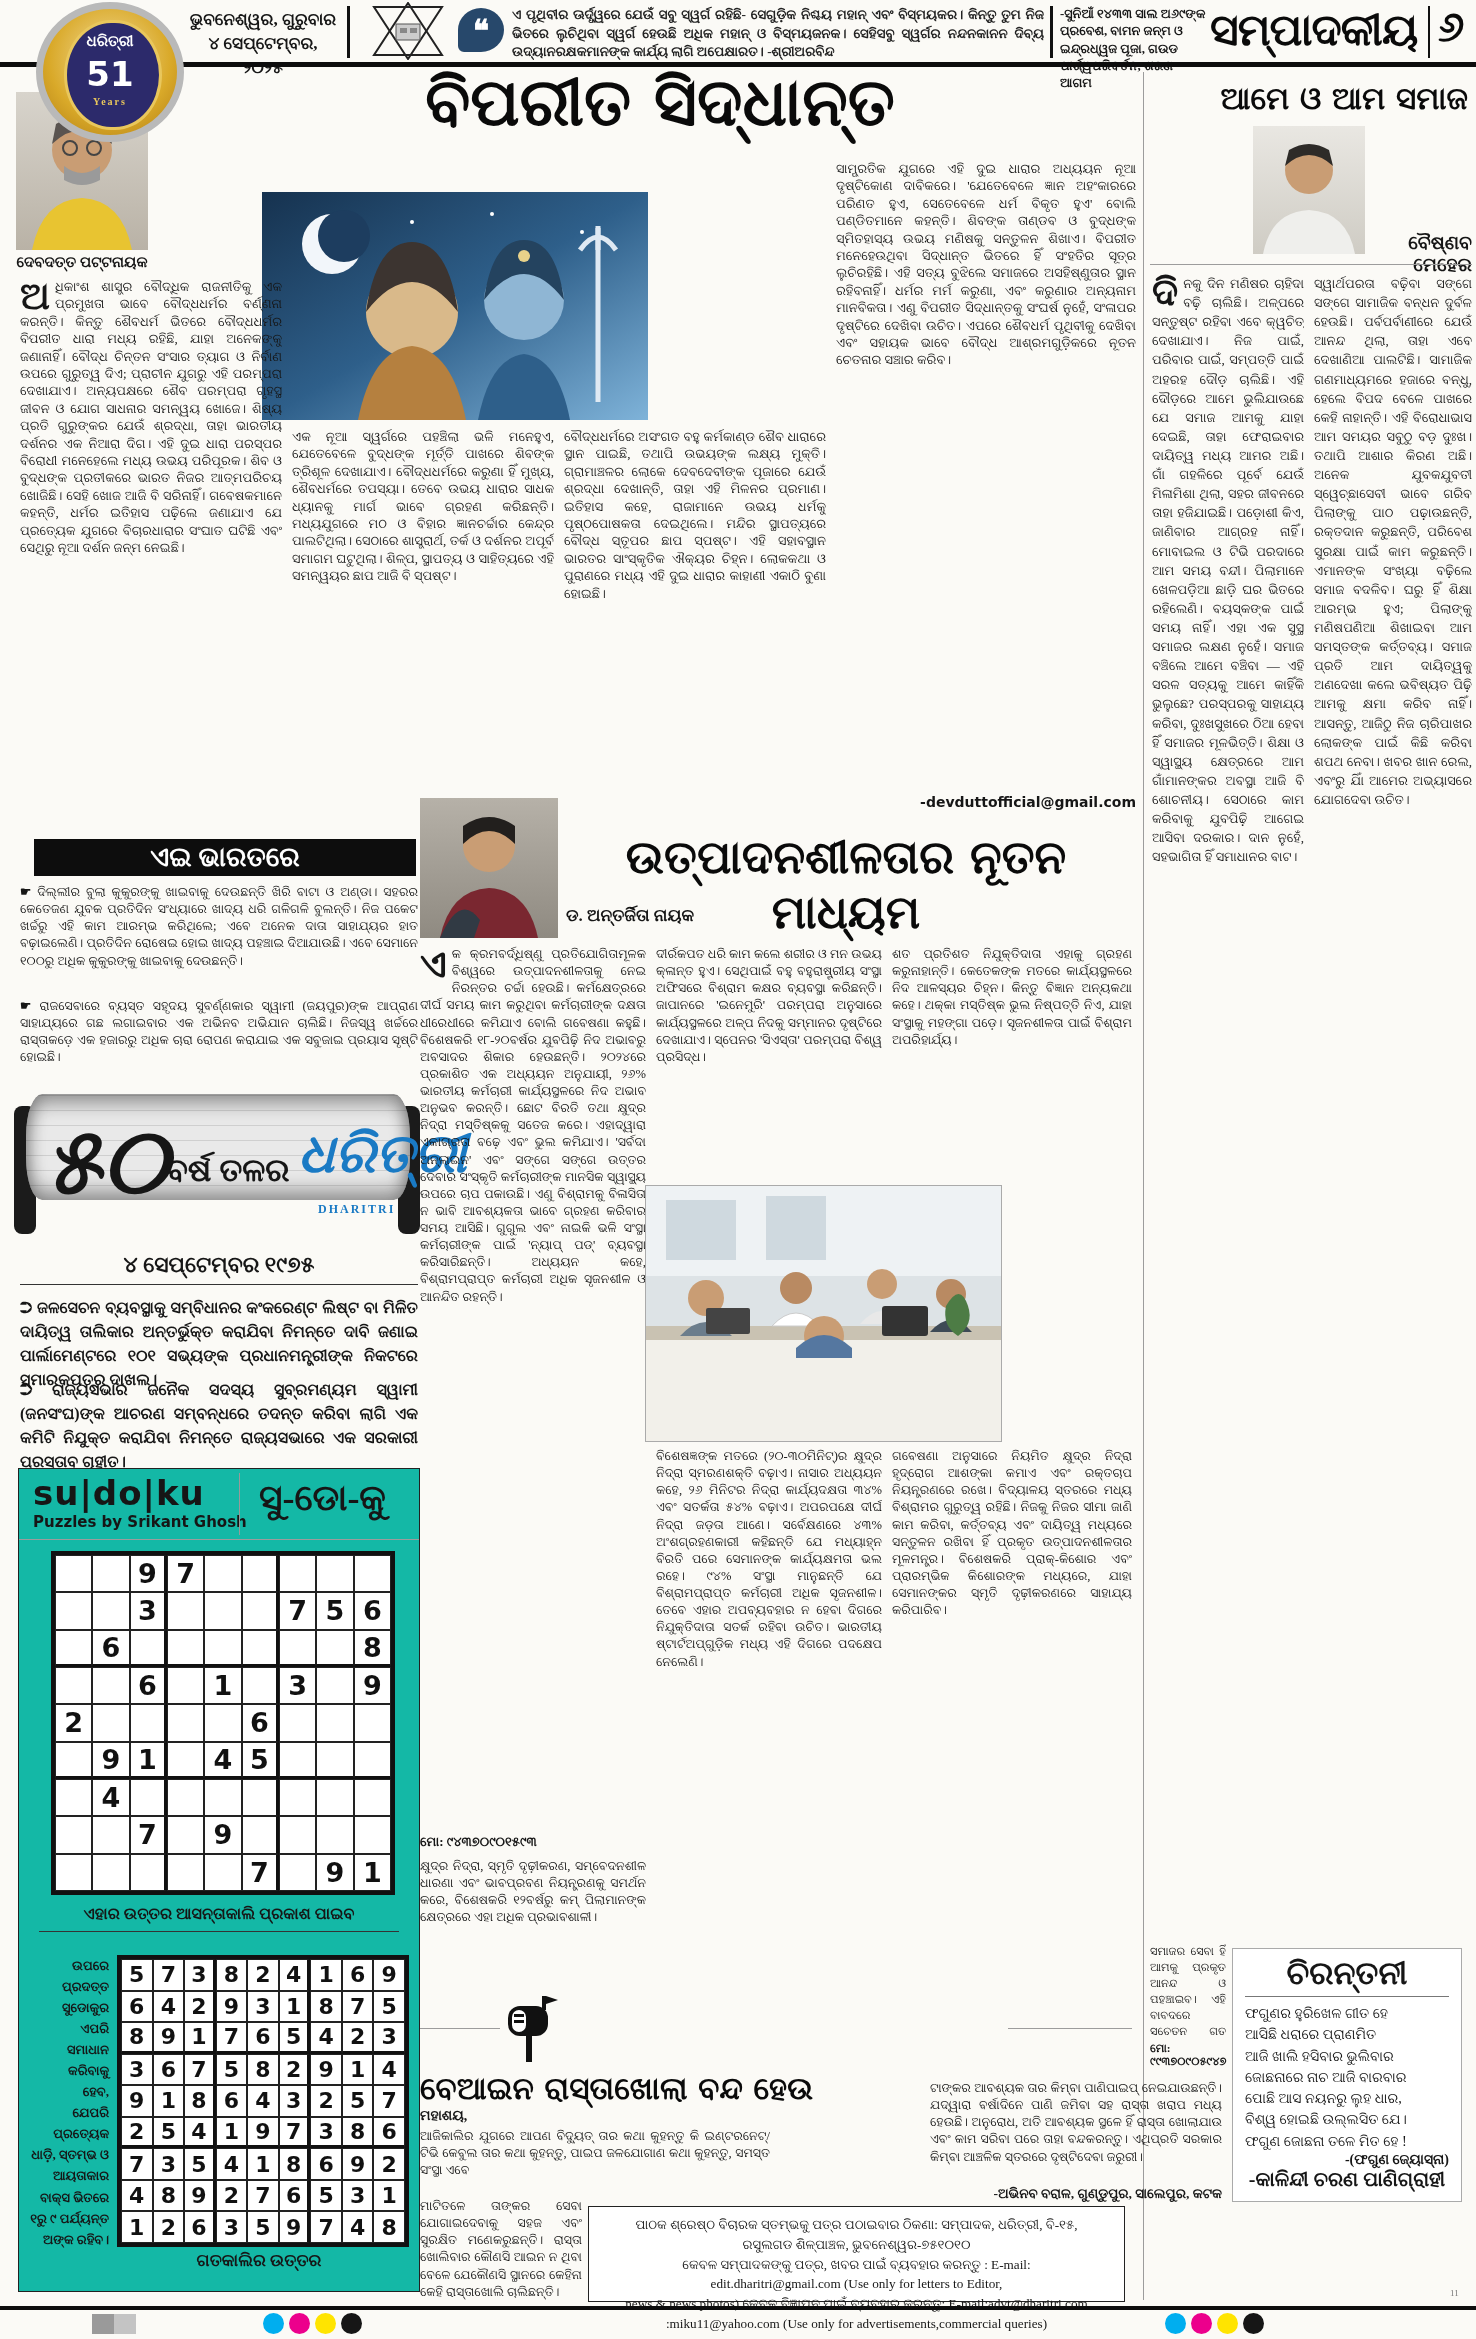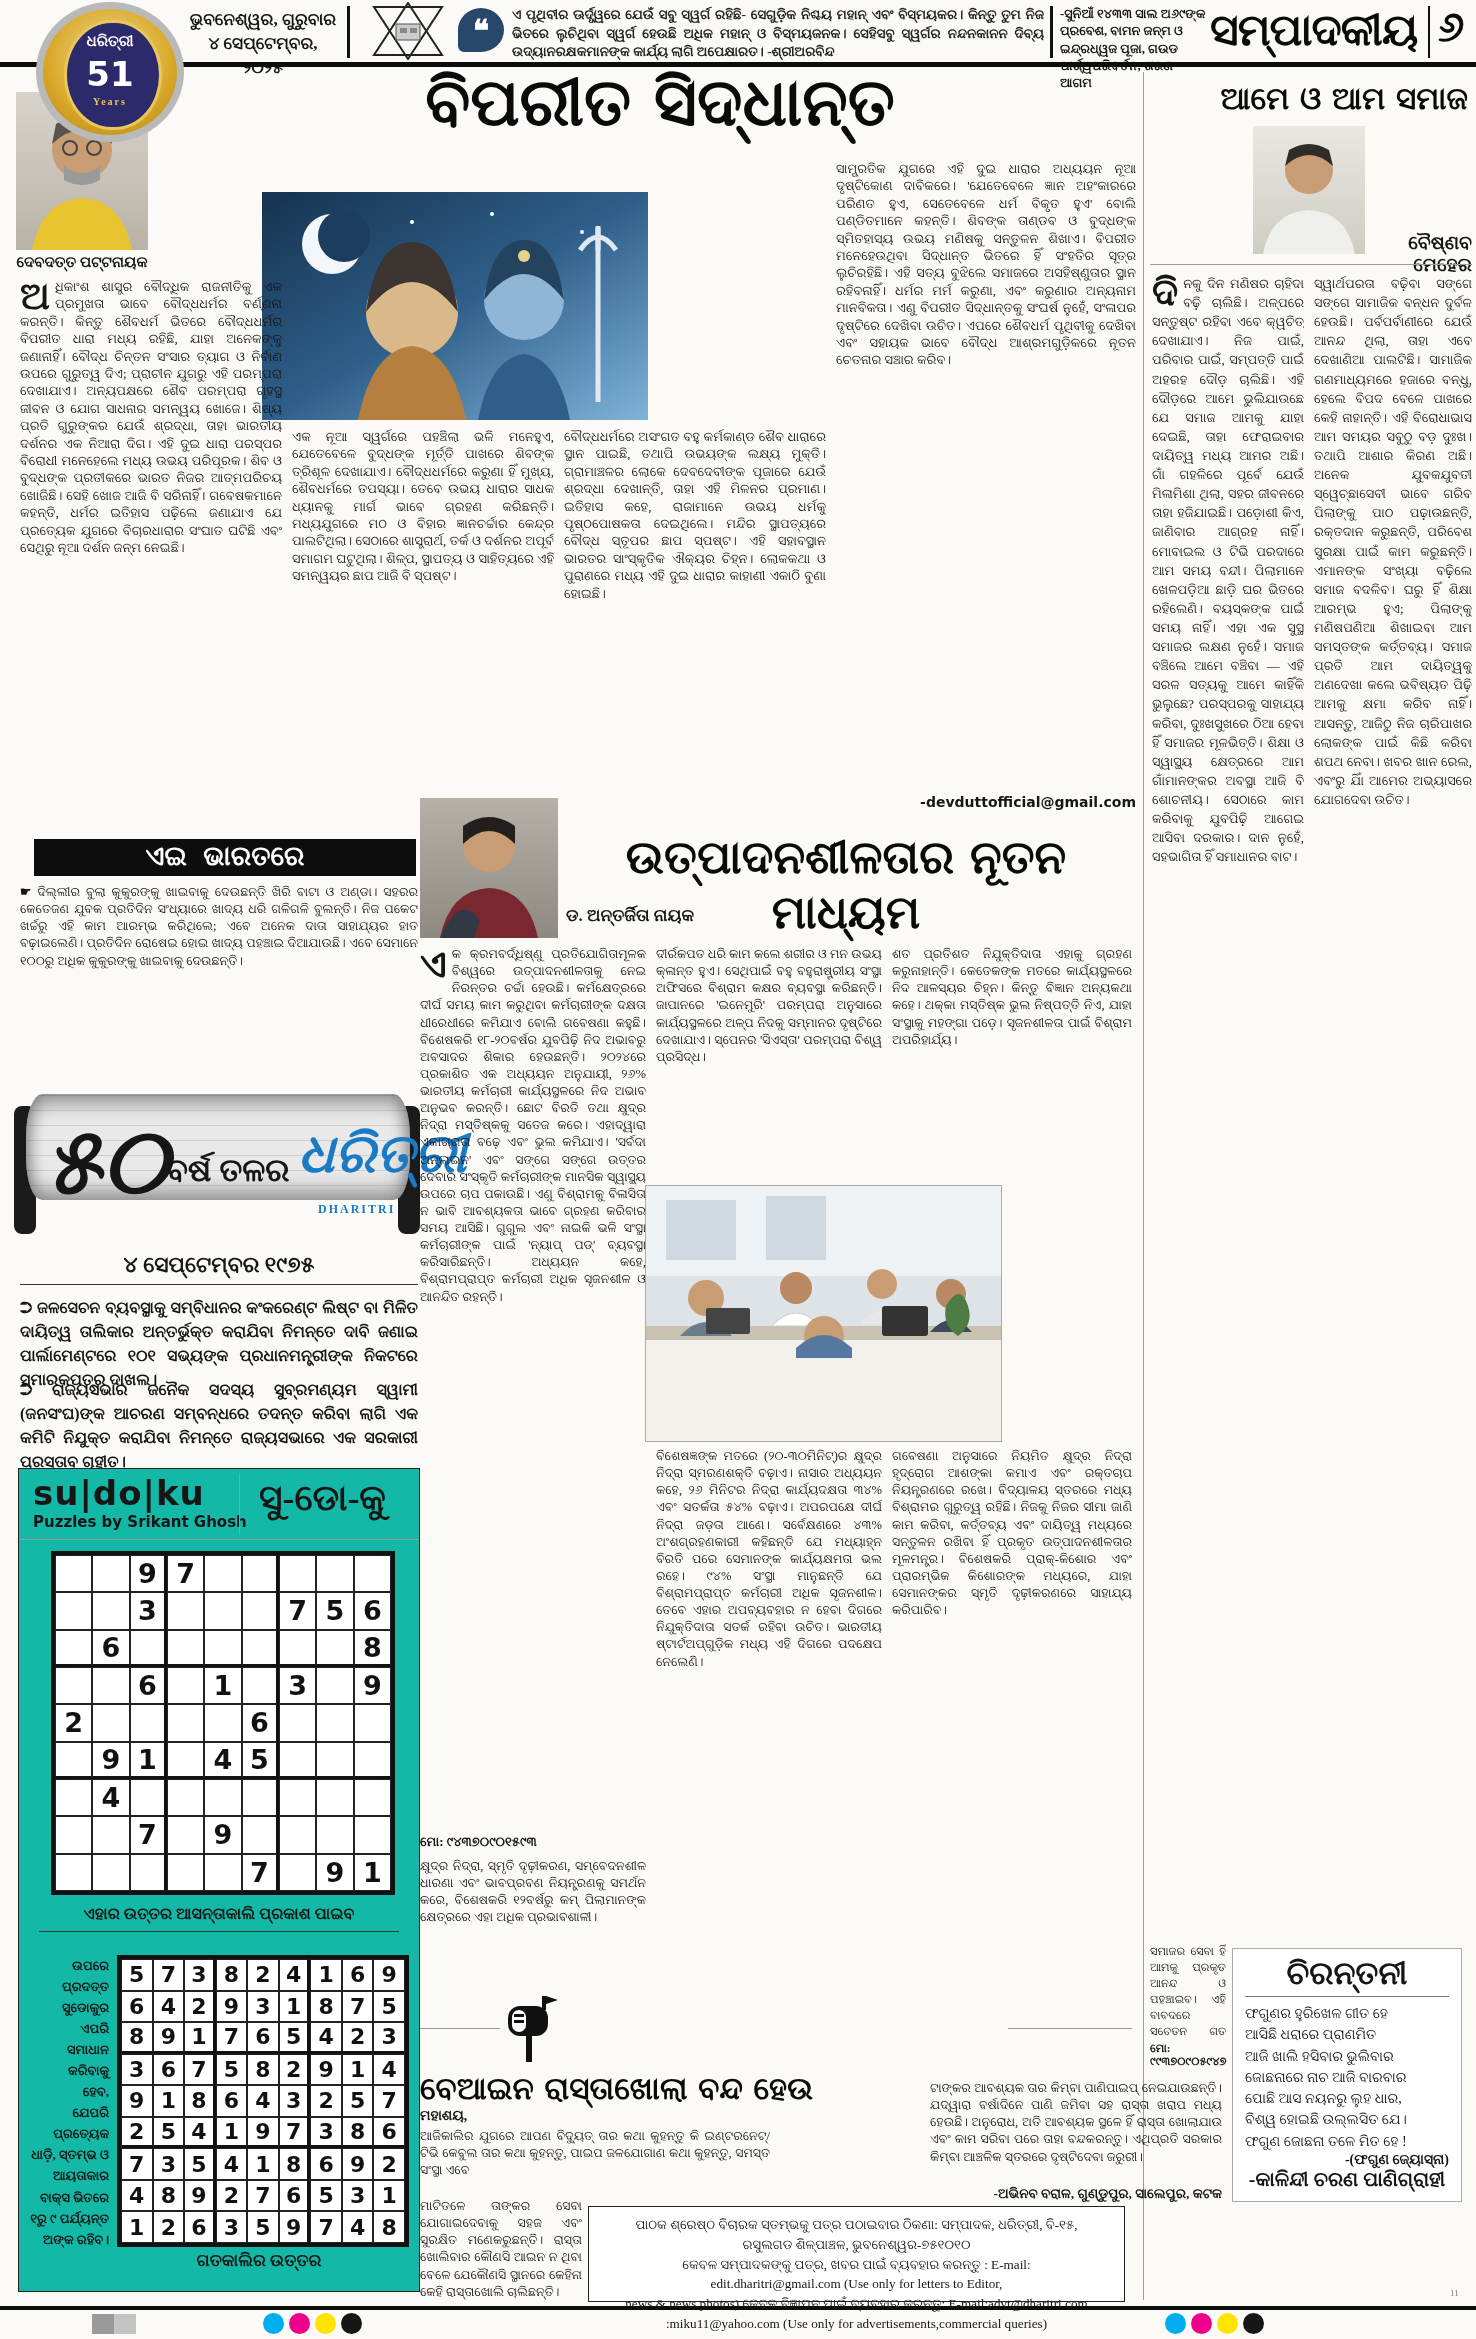--- a/index.html
+++ b/index.html
@@ -8,21 +8,21 @@
   .abs{position:absolute;}
   .b{font-weight:bold;}
   .ctr{text-align:center;}
   .rgt{text-align:right;}
   .j{text-align:justify;text-justify:inter-word;}
   .small{font-size:12.6px;line-height:1.36;}
   .body13{font-size:13px;line-height:1.34;}
   .prel{white-space:pre-line;}
   .hairV{width:1px;background:#9c9c9c;}
   .hairH{height:1px;background:#9c9c9c;}
-  .blackbar{background:#0d0d0d;color:#fff;font-family:Liberation Mono, monospace;font-weight:bold;
+  .blackbar{background:#0d0d0d;color:#fff;font-family:Liberation Serif, serif;font-weight:bold;
             display:flex;align-items:center;justify-content:center;}
   .headline{font-family:"DejaVu Sans",sans-serif;font-weight:bold;color:#0a0a0a;}
   .dropcap::first-letter{font-size:38px;font-weight:bold;float:left;line-height:.85;padding:2px 5px 0 0;}
   .photo{overflow:hidden;background:#cfcac2;}
   
   .sgrid{display:grid;background:#fff;border:4px solid #111;}
   .sgrid div{border:1.2px solid #222;display:flex;align-items:center;justify-content:center;
              font-family:"DejaVu Sans",sans-serif;font-weight:bold;color:#111;}
   .sgrid div.br{border-right:3.5px solid #111;}
   .sgrid div.bb{border-bottom:3.5px solid #111;}
@@ -138,20 +138,24 @@
   <div class="abs j" style="left:1150px;top:1944px;width:76px;height:96px;overflow:hidden;font-size:11.4px;line-height:1.4;">ସମାଜର ସେବା ହିଁ ଆମକୁ ପ୍ରକୃତ ଆନନ୍ଦ ଓ ପହଞ୍ଚାଇବ। ଏହି ବାବଦରେ ସଚେତନ ଗତ ରହି, ନିଜର କର୍ତ୍ତବ୍ୟ କରି ନ ହେବାର ଅଛି।</div>
   <div class="abs b" style="left:1150px;top:2042px;width:80px;font-size:11.4px;">ମୋ: ୯୯୩୭୦୯୦୫୯୪୭</div>
 
   <div class="abs blackbar" style="left:34px;top:839px;width:382px;height:37px;font-size:27px;">
     <span>ଏଇ ଭାରତରେ</span>
   </div>
   <div class="abs j small" style="left:20px;top:884px;width:398px;height:108px;overflow:hidden;">
     <span class="b">☛</span>
     <span>ଦିଲ୍ଲୀର ବୁଲା କୁକୁରଙ୍କୁ ଖାଇବାକୁ ଦେଉଛନ୍ତି ଖିରି ବାଟା ଓ ଅଣ୍ଡା। ସହରର କେତେଜଣ ଯୁବକ ପ୍ରତିଦିନ ସଂଧ୍ୟାରେ ଖାଦ୍ୟ ଧରି ଗଳିଗଳି ବୁଲନ୍ତି। ନିଜ ପକେଟ ଖର୍ଚ୍ଚରୁ ଏହି କାମ ଆରମ୍ଭ କରିଥିଲେ; ଏବେ ଅନେକ ଦାତା ସାହାଯ୍ୟର ହାତ ବଢ଼ାଇଲେଣି। ପ୍ରତିଦିନ ରୋଷେଇ ହୋଇ ଖାଦ୍ୟ ପହଞ୍ଚାଇ ଦିଆଯାଉଛି। ଏବେ ସେମାନେ ୧୦୦ରୁ ଅଧିକ କୁକୁରଙ୍କୁ ଖାଇବାକୁ ଦେଉଛନ୍ତି।</span>
   </div>
+  <div class="abs j small" style="left:20px;top:998px;width:398px;height:88px;overflow:hidden;">
+    <span class="b">☛</span>
+    <span>ରାଜସେବାରେ ବ୍ୟସ୍ତ ସହୃଦୟ ସୁବର୍ଣ୍ଣକାର ସ୍ୱାମୀ (ଜୟପୁର)ଙ୍କ ଆପ୍ରାଣ ସାହାଯ୍ୟରେ ଗଛ ଲଗାଇବାର ଏକ ଅଭିନବ ଅଭିଯାନ ଚାଲିଛି। ନିଜସ୍ୱ ଖର୍ଚ୍ଚରେ ରାସ୍ତାକଡ଼େ ଏକ ହଜାରରୁ ଅଧିକ ଚାରା ରୋପଣ କରାଯାଇ ଏକ ସବୁଜାଇ ପ୍ରୟାସ ସୃଷ୍ଟି ହୋଇଛି।</span>
+  </div>
 
   <div class="abs cap" style="left:14px;top:1106px;width:22px;height:128px;"></div>
   <div class="abs cap" style="left:398px;top:1106px;width:22px;height:128px;"></div>
   <div class="abs banner" style="left:26px;top:1094px;width:384px;height:106px;">
     <div class="abs b" style="left:18px;top:8px;font-size:92px;line-height:1.3;font-family:'DejaVu Sans',sans-serif;font-style:italic;">୫୦</div>
     <div class="abs b" style="left:140px;top:58px;font-size:32px;">ବର୍ଷ ତଳର</div>
     <div class="abs b" style="left:272px;top:28px;font-size:54px;font-style:italic;color:#1a7ac4;font-family:'DejaVu Sans',sans-serif;">ଧରିତ୍ରୀ</div>
     <div class="abs b" style="left:292px;top:108px;font-size:12px;letter-spacing:2px;color:#1a7ac4;">DHARITRI</div>
   </div>
   <div class="abs ctr b" style="left:20px;top:1252px;width:398px;font-size:22px;border-bottom:1.5px solid #333;padding-bottom:6px;">୪ ସେପ୍ଟେମ୍ବର ୧୯୭୫</div>

